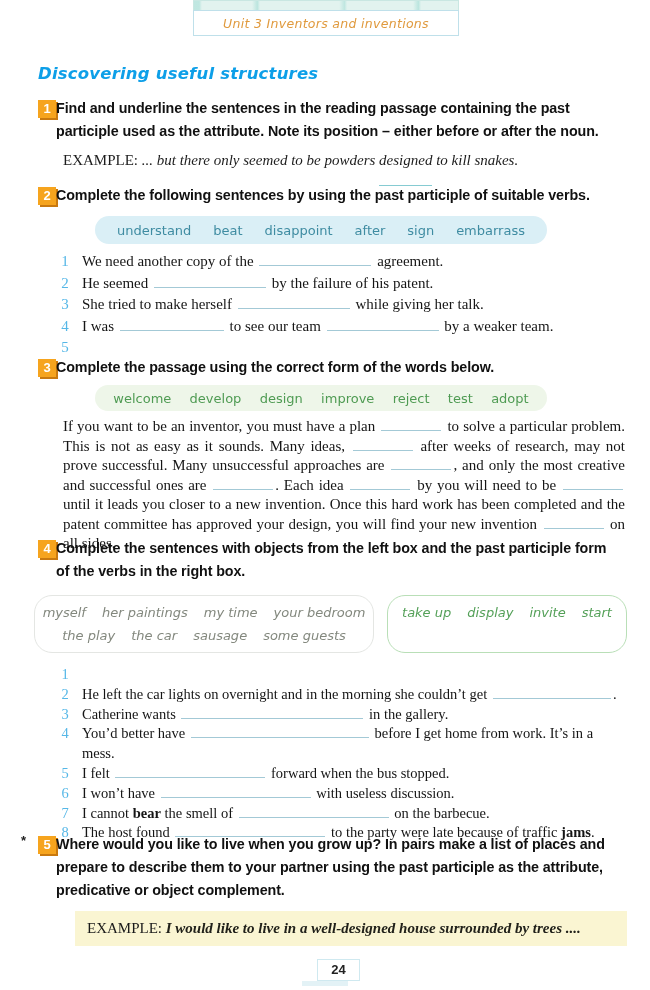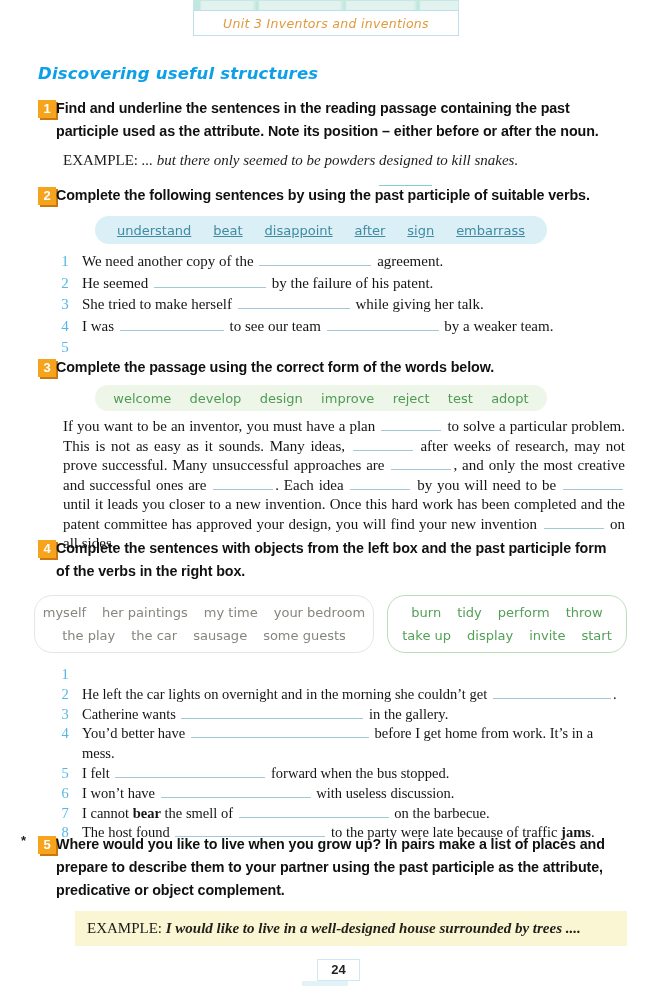--- a/index.html
+++ b/index.html
@@ -29,41 +29,41 @@
 
   
   .example-line{margin:9px 0 0 25px;font-size:15px;color:#1d1d1d;}
   .example-line .lbl{font-style:normal;}
   .example-line .txt{font-style:italic;}
   .uline{border-bottom:1.5px solid #86cbd2;padding-bottom:17px;}
 
   
   .wordpill{margin:9px 0 0 57px;width:452px;height:28px;border-radius:14px;background:#daeff6;
             display:flex;align-items:center;justify-content:space-evenly;
-            font-family:"DejaVu Sans",sans-serif;font-size:13px;color:#3f8ca2;text-decoration:underline;}
+            font-family:"DejaVu Sans",sans-serif;font-size:13px;color:#3f8ca2;}
   .wordrow-green{margin:6px 0 0 57px;width:452px;height:26px;border-radius:13px;background:#eef6e9;
             display:flex;align-items:center;justify-content:space-evenly;
             font-family:"DejaVu Sans",sans-serif;font-size:13px;color:#4f9b53;}
 
   
   .items{margin-top:7px;}
   .item{display:flex;font-size:15px;}
   .items-22 .item{line-height:21.5px;}
   .items-20 .item{line-height:19.8px;font-size:14.5px;}
   .inum{flex:none;width:14px;margin-left:20px;text-align:center;color:#55b7e7;}
   .itext{margin-left:10px;color:#151515;}
   .blank{display:inline-block;height:11px;border-bottom:1px solid #a3c9d6;margin:0 2px;}
 
   
   .passage{margin:6px 0 0 25px;width:562px;font-size:15px;line-height:19.5px;text-align:justify;color:#151515;}
 
   
   .boxes{display:flex;margin:12px 0 0 -4px;}
   .obox{border-radius:18px;padding:5px 0;font-family:"DejaVu Sans",sans-serif;font-size:13px;}
-  .obox .brow{display:flex;justify-content:center;gap:16px;line-height:23px;}
+  .obox .brow{display:flex;justify-content:center;gap:16px;line-height:23px;font-style:italic;}
   .obox-left{width:338px;border:1.5px solid #e4e6e3;color:#83887e;}
   .obox-right{width:238px;margin-left:13px;border:1.5px solid #b9dfb7;color:#54a058;}
 
   
   .yellow-box{margin:9px 0 0 37px;width:534px;background:#faf5d2;padding:9px 6px 9px 12px;font-size:15px;}
   .yellow-box .txt{font-style:italic;font-weight:600;color:#21211a;}
 
   
   .page-num-wrap{position:absolute;left:0;right:0;top:959px;display:flex;justify-content:center;padding-left:27px;}
   .page-num{border:1px solid #cfe9f0;background:#fff;padding:0 13px;height:20px;
@@ -165,26 +165,20 @@
         </div>
         <div class="brow">
           <span>the play</span>
           <span>the car</span>
           <span>sausage</span>
           <span>some guests</span>
         </div>
       </div>
       <div class="obox obox-right">
         <div class="brow">
-          <span>burn</span>
-          <span>tidy</span>
-          <span>perform</span>
-          <span>throw</span>
-        </div>
-        <div class="brow">
           <span>take up</span>
           <span>display</span>
           <span>invite</span>
           <span>start</span>
         </div>
       </div>
     </div>
     <div class="items items-20" style="margin-top:12px;">
       <div class="item">
         <span class="inum">1</span>

